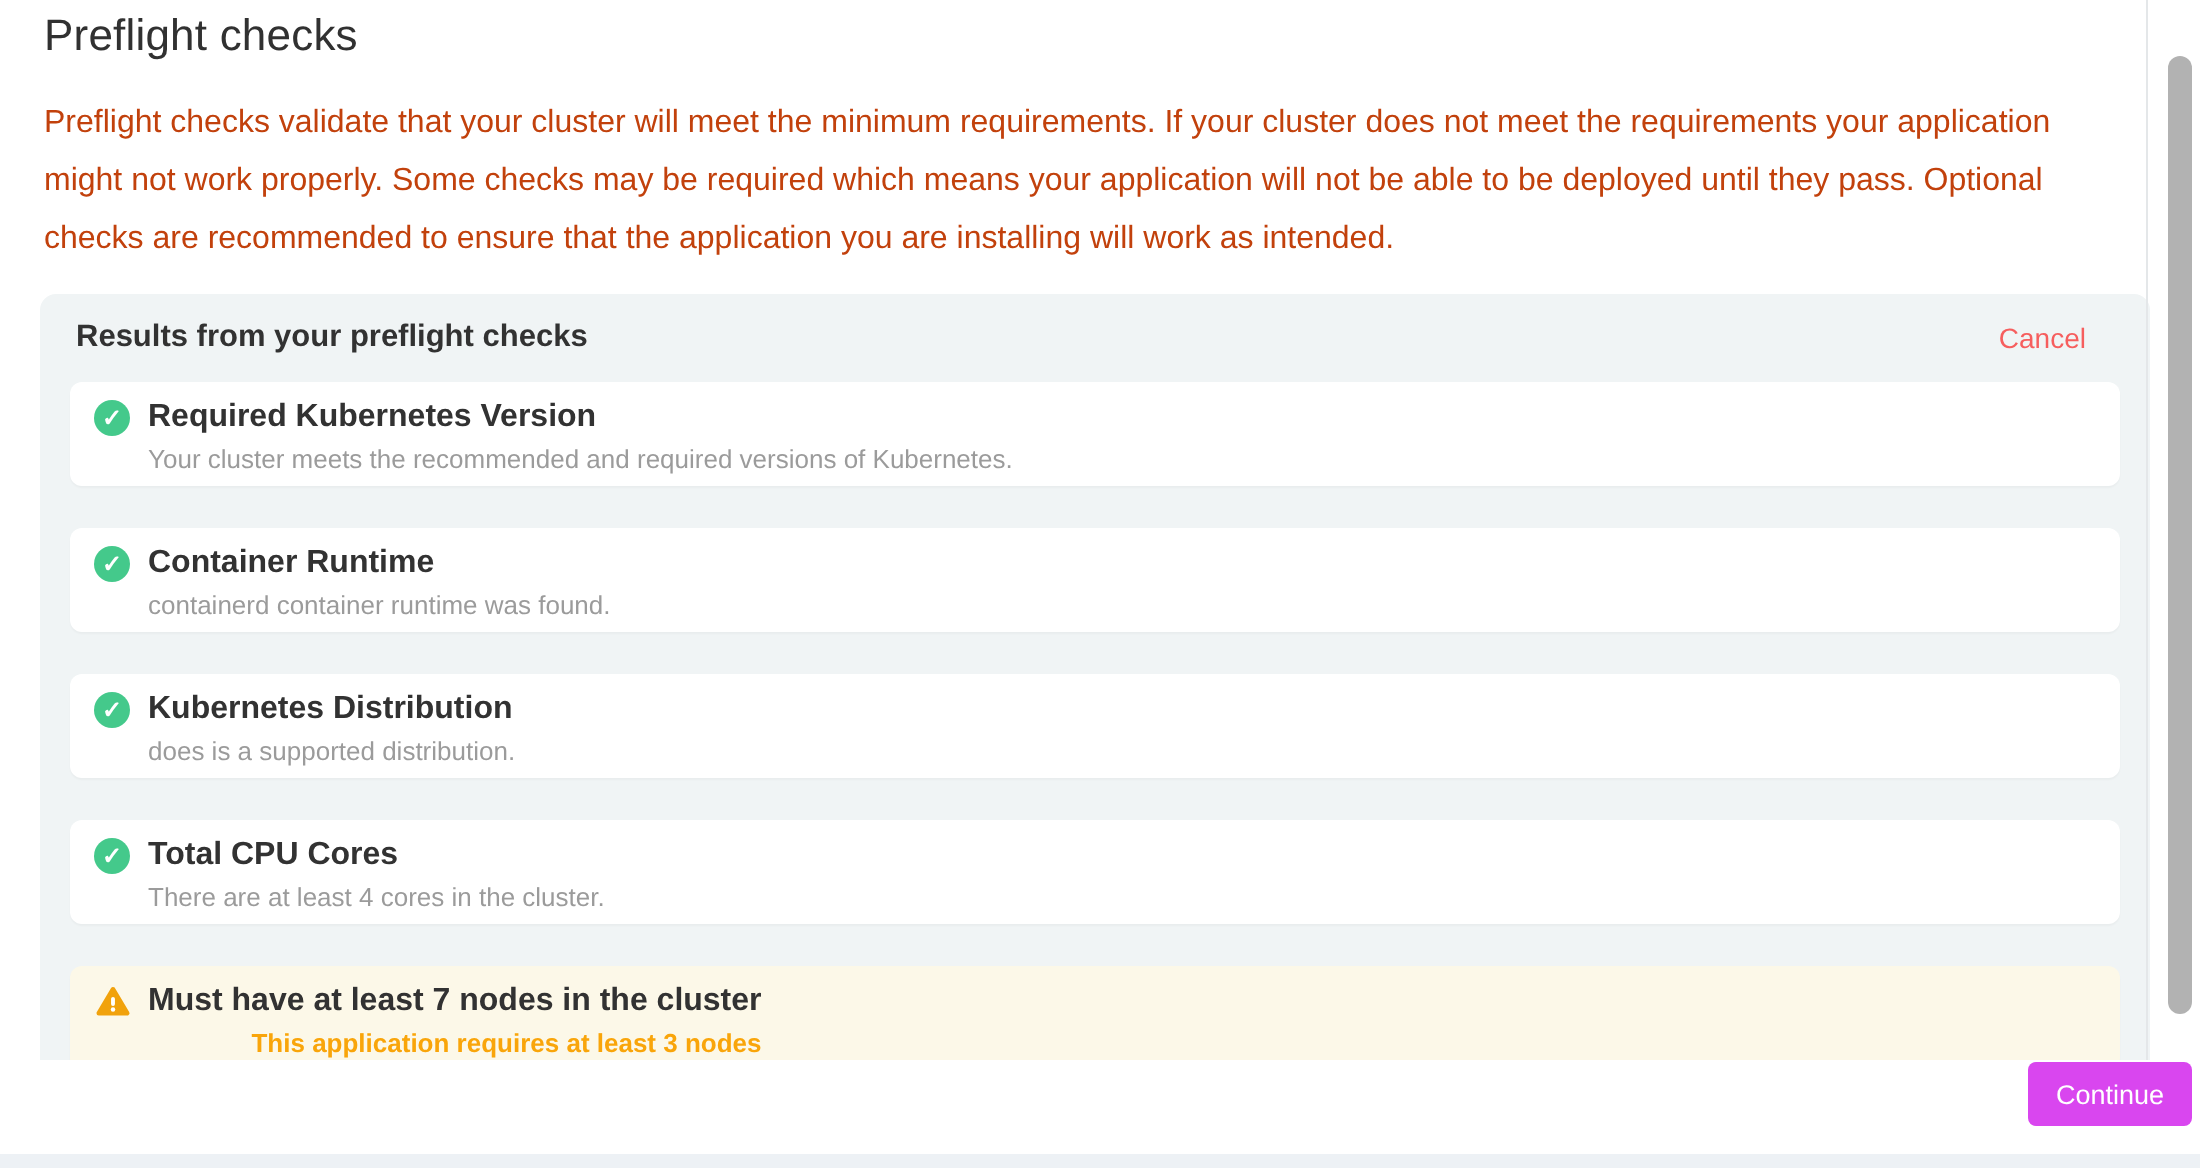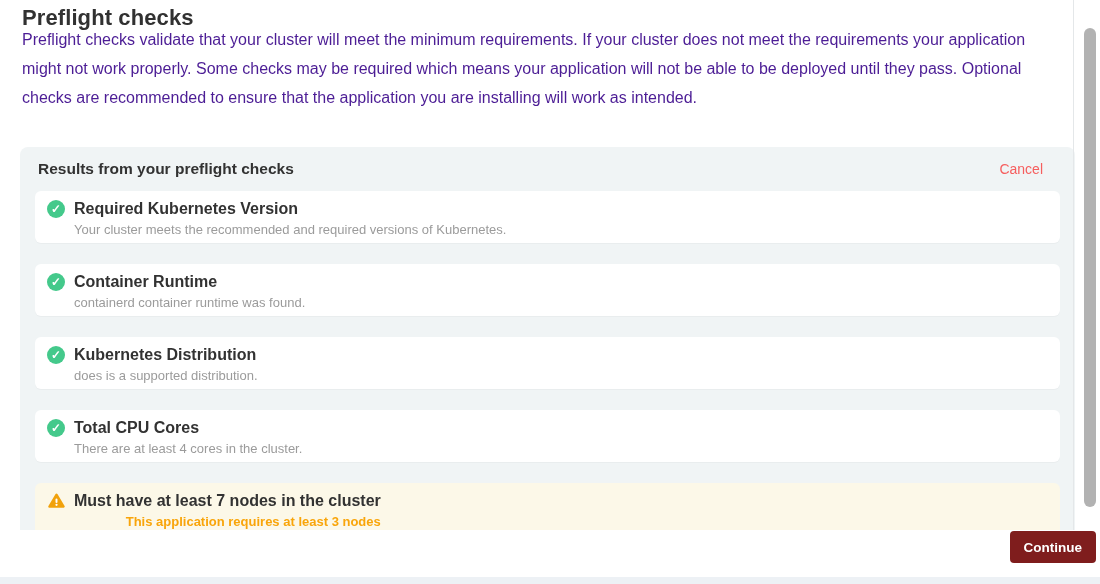--- a/index.html
+++ b/index.html
@@ -19,32 +19,32 @@
     left: 0; top: 0;
     width: 1100px; height: 530px;
     overflow: hidden;
   }
 
   .page-title {
     position: absolute;
     left: 22px; top: 5px;
     margin: 0;
     font-size: 22px;
-    font-weight: bold;
+    font-weight: normal;
     color: #313131;
     letter-spacing: 0.1px;
   }
   .page-desc {
     position: absolute;
-    left: 22px; top: 25px;
+    left: 22px; top: 47px;
     margin: 0;
     width: 1040px;
     font-size: 16px;
     line-height: 29px;
-    color: #4c1d95;
+    color: #c2410c;
   }
 
   .panel {
     position: absolute;
     left: 20px; top: 147px;
     width: 1055px;
     height: 560px; 
     background: #f0f4f5;
     border-radius: 8px;
     box-sizing: border-box;
@@ -146,25 +146,25 @@
     position: absolute;
     left: 0; bottom: 0;
     width: 1100px; height: 7px;
     background: #edf1f5;
   }
   .continue-btn {
     position: absolute;
     right: 4px; top: 1px;
     height: 32px;
     padding: 0 14px;
-    background: #7f1d1d;
+    background: #d946ef;
     color: #ffffff;
     font-family: "Liberation Sans", sans-serif;
     font-size: 13.5px;
-    font-weight: bold;
+    font-weight: normal;
     border: none;
     border-radius: 4px;
     cursor: pointer;
   }
 </style>
 </head>
 <body>
 
 <div class="root">
 

